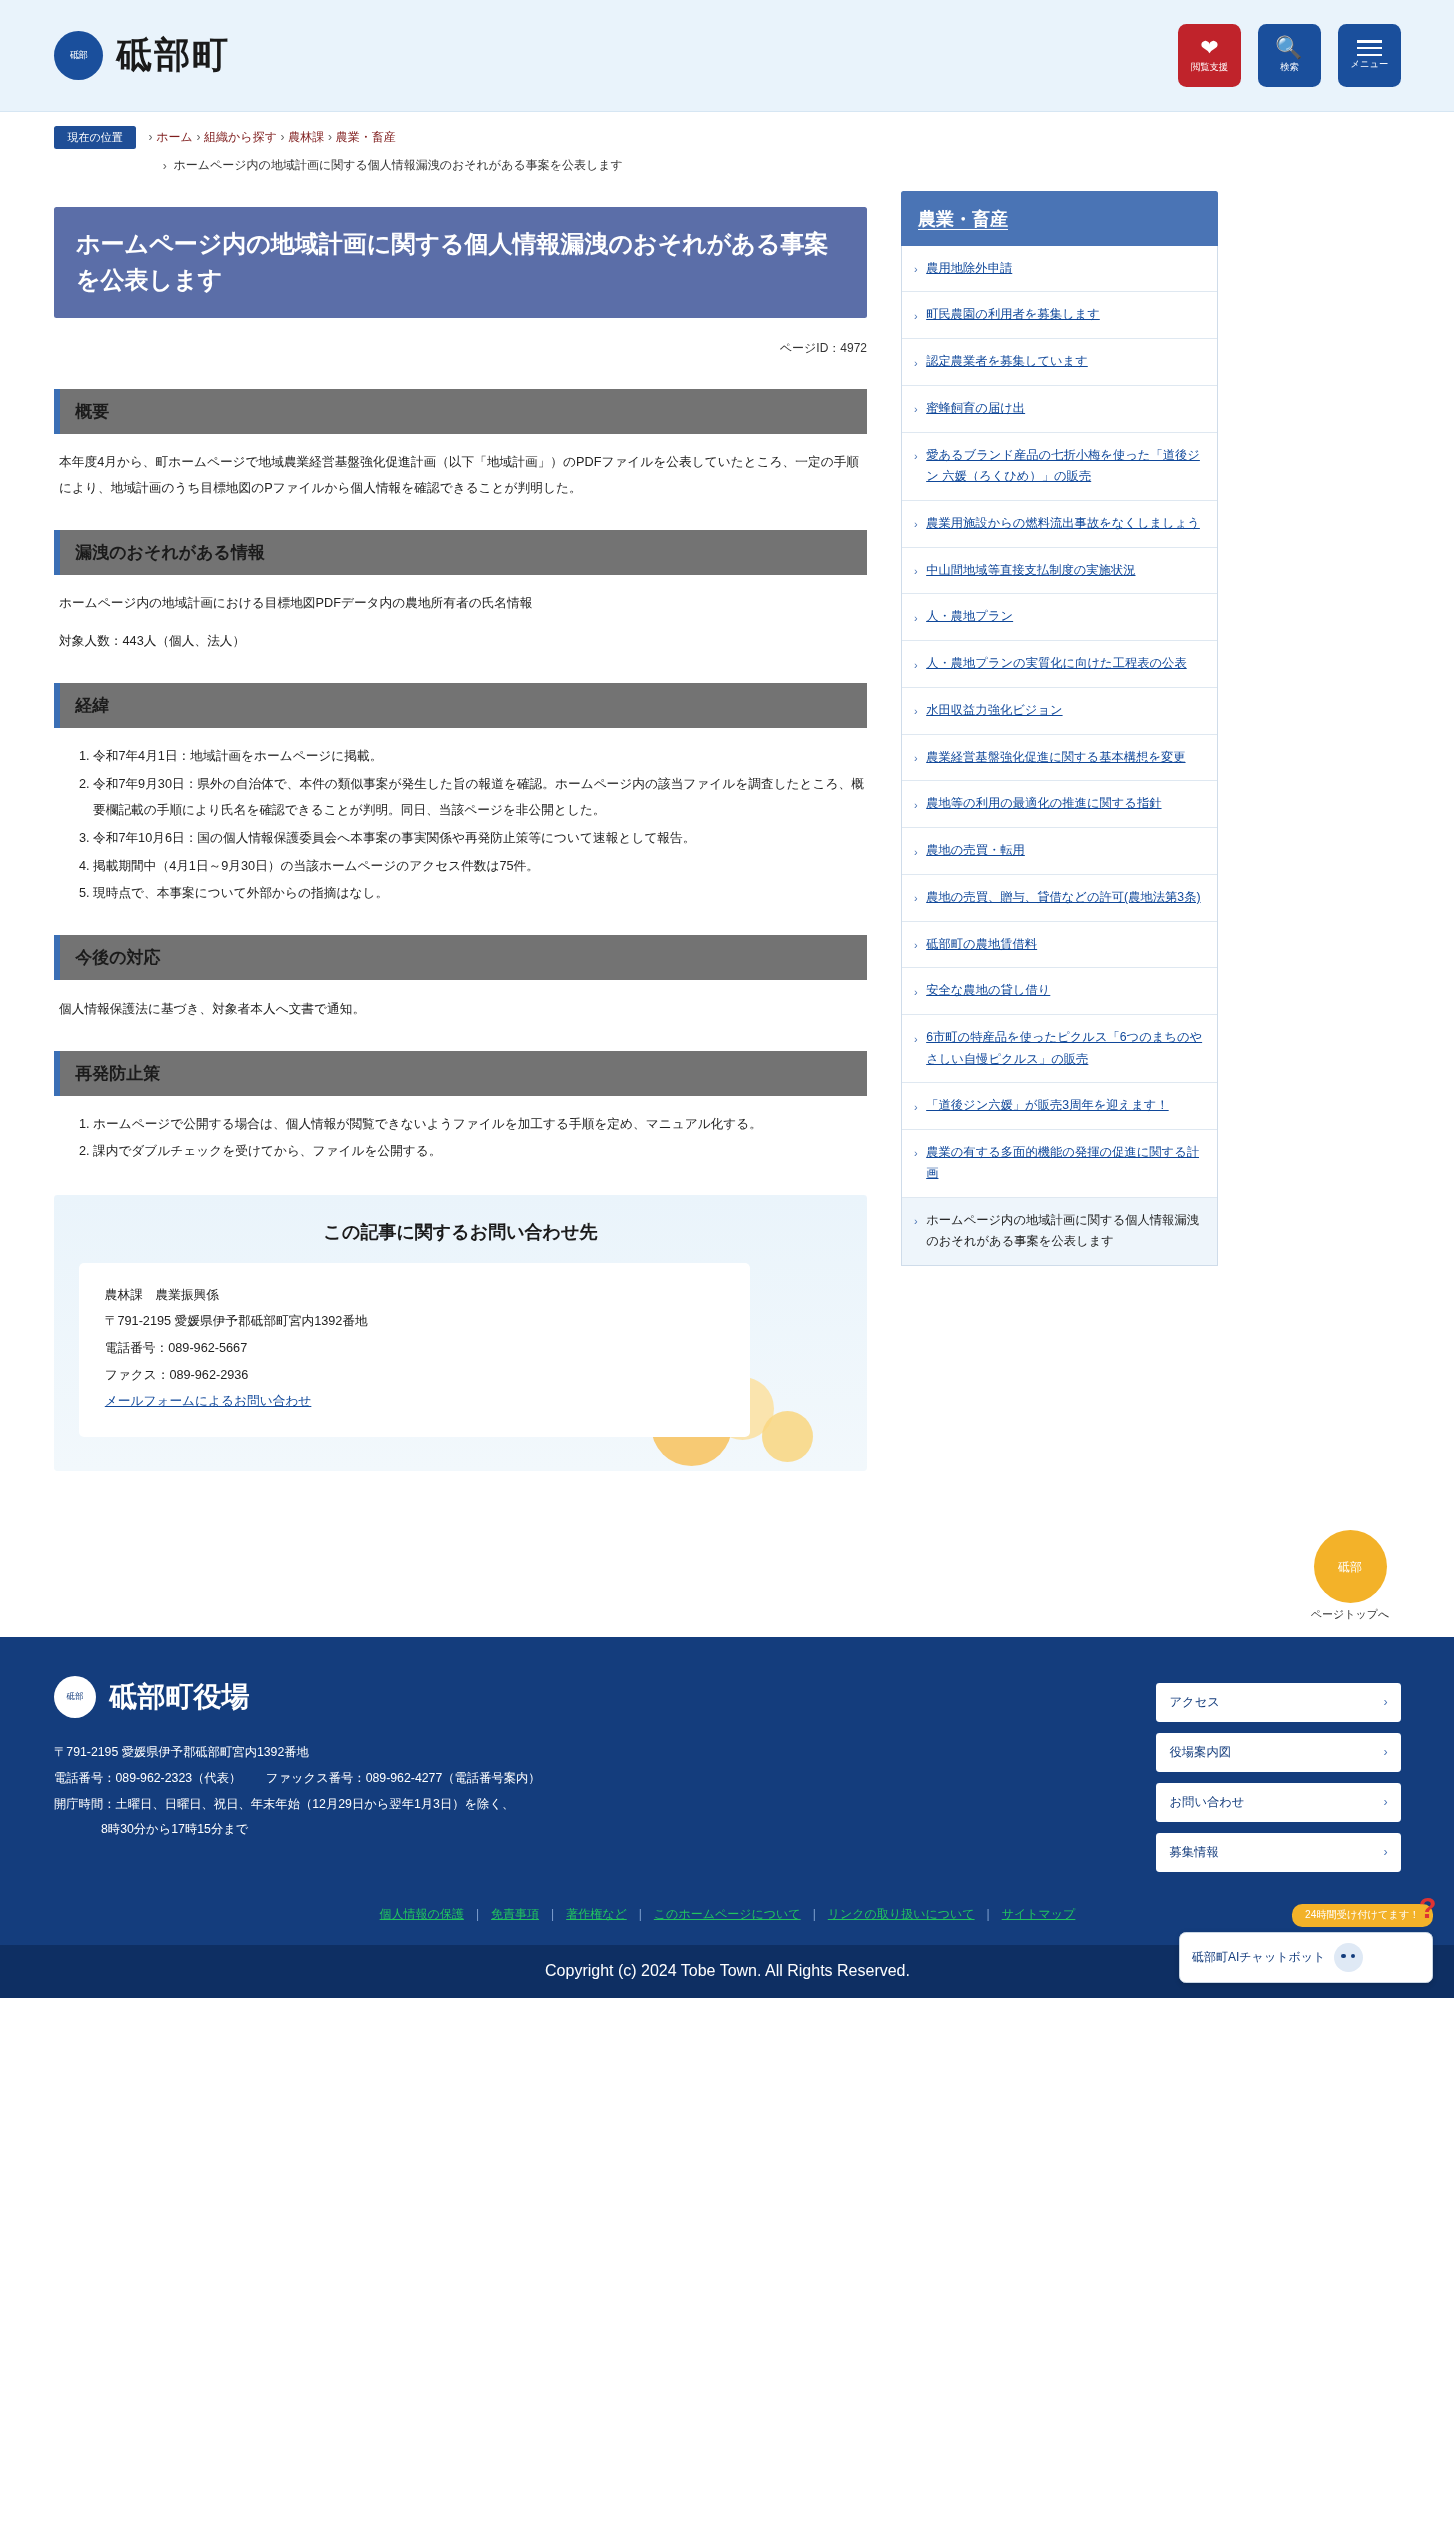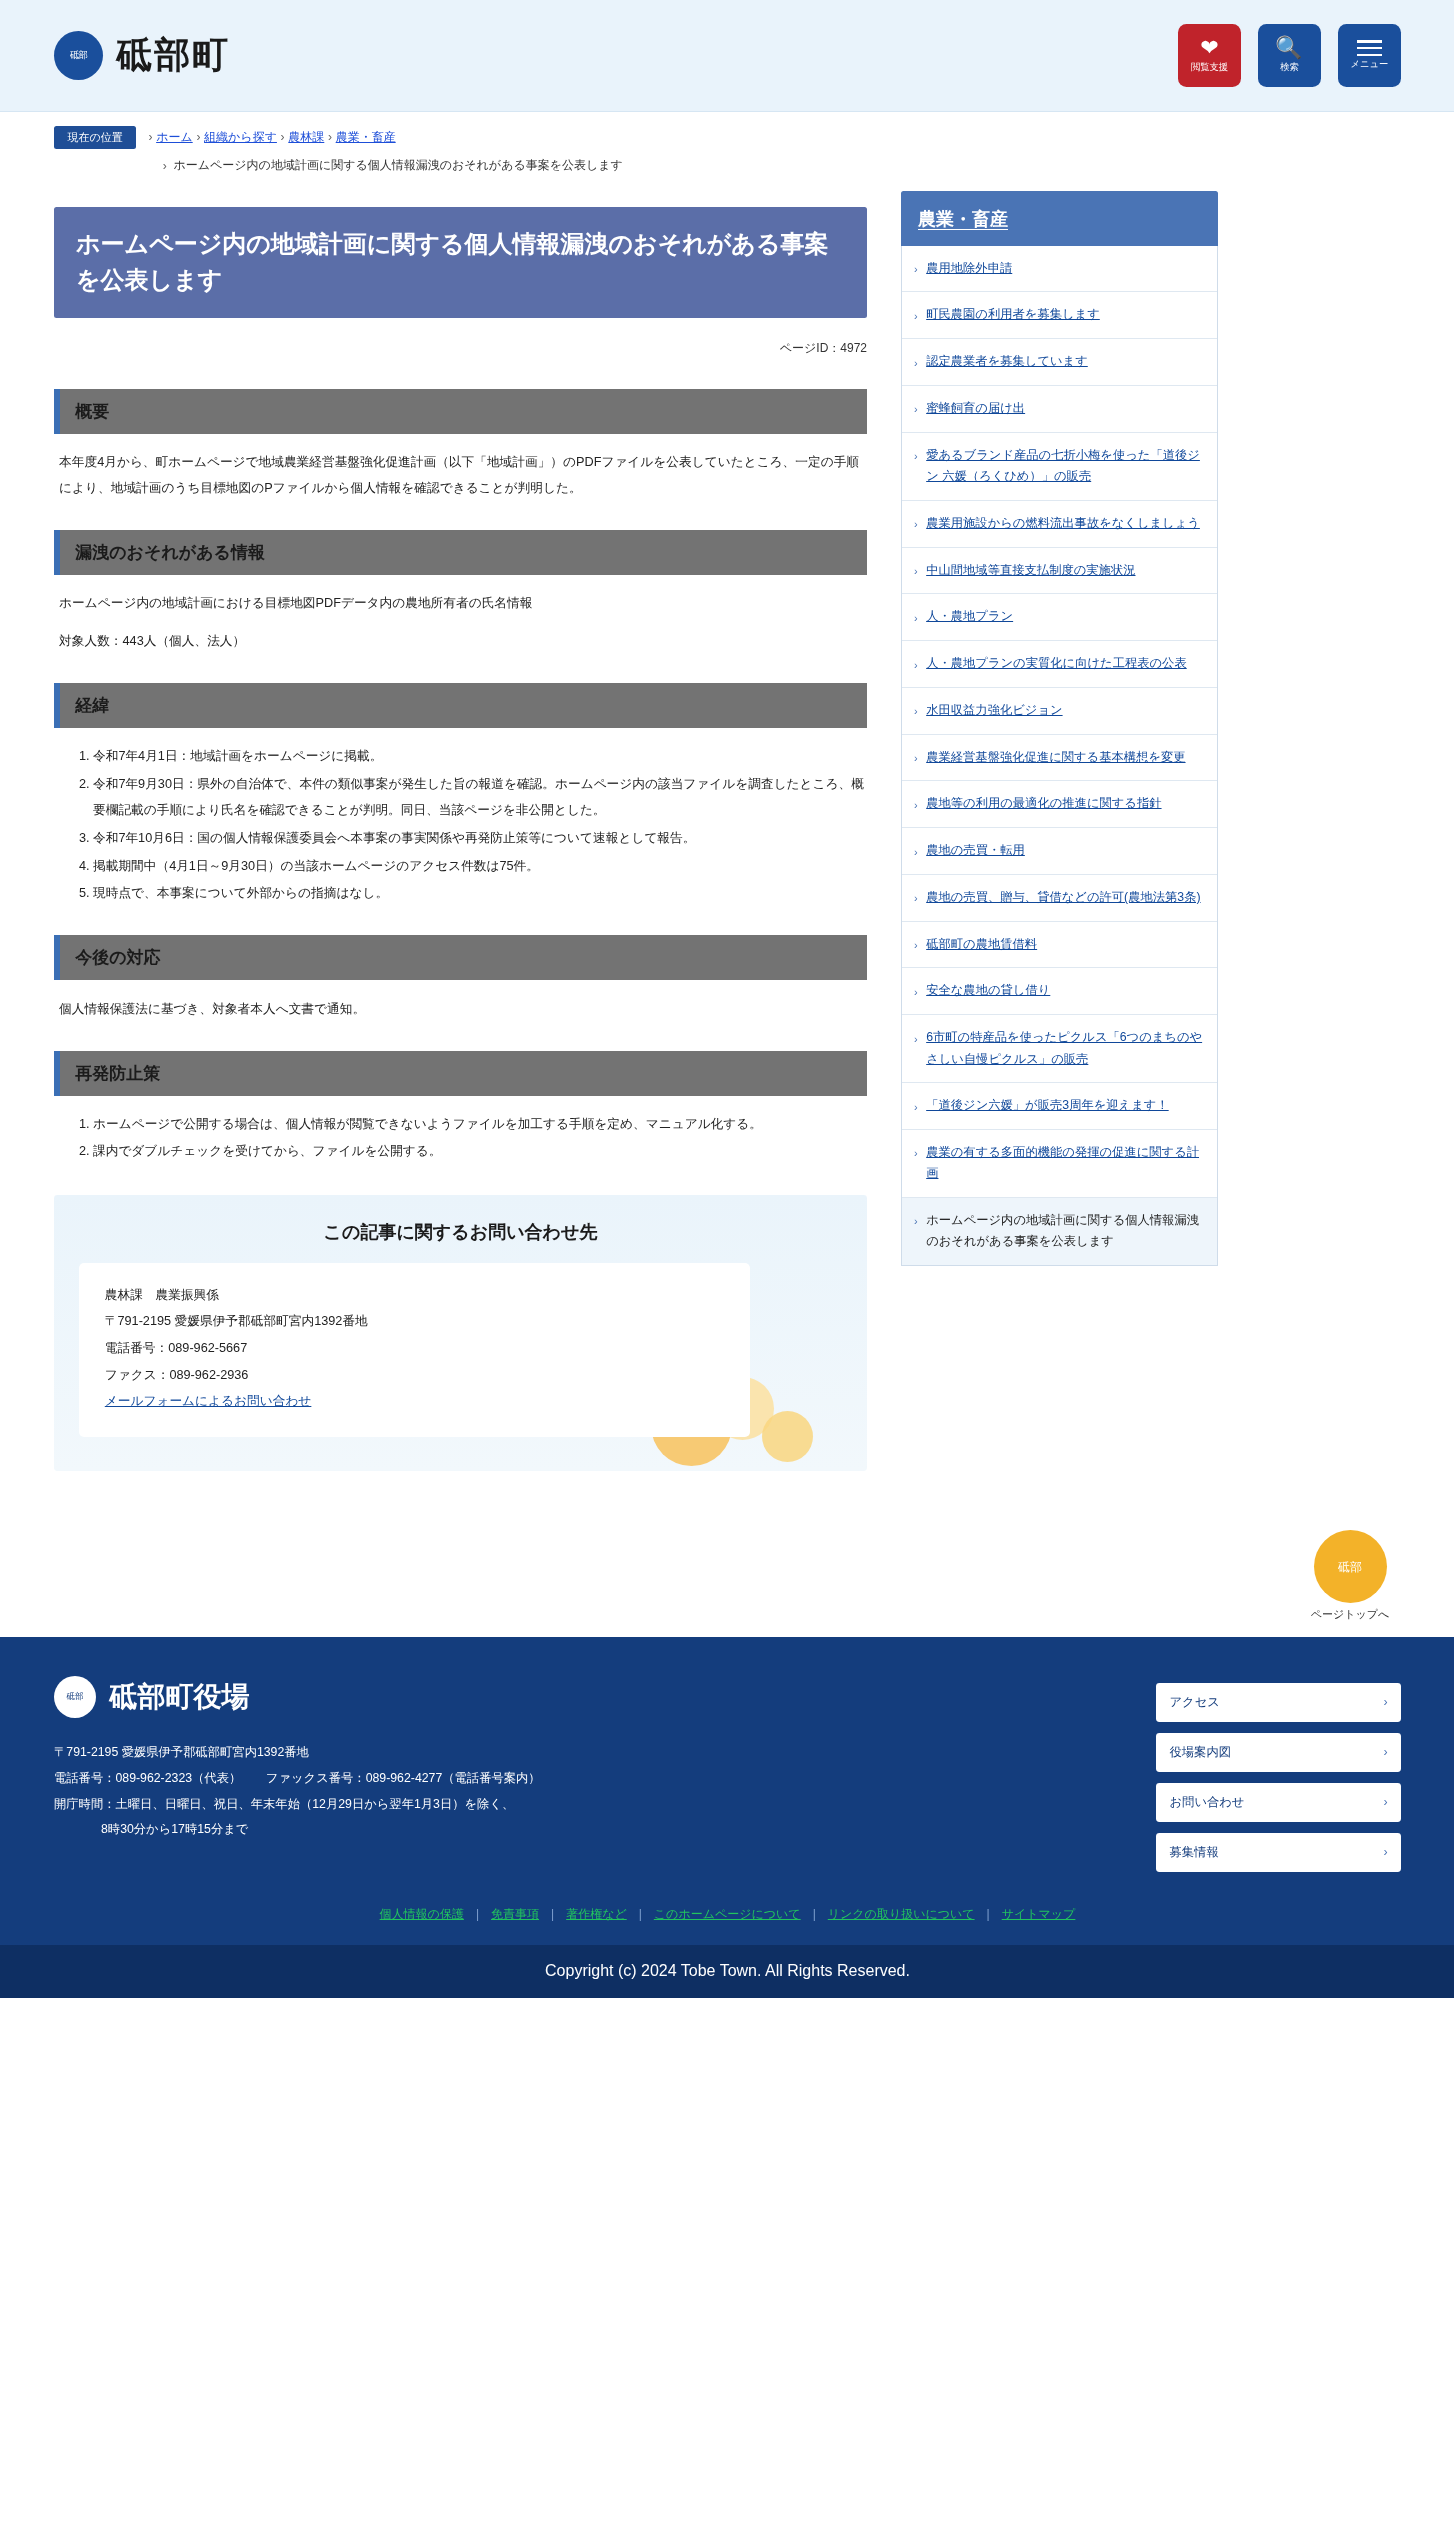--- a/index.html
+++ b/index.html
@@ -47,21 +47,21 @@
   
   .breadcrumb-bar {
     padding: 13.5px 54px 6.8px 54px;
     display: flex; flex-wrap: wrap; align-items: center; gap: 2px;
     font-size: 12px;
   }
   .crumb-tag {
     background: #1f4e96; color: #fff; font-size: 11px;
     padding: 4.2px 13.5px; border-radius: 2.5px; margin-right: 8.5px;
   }
-  .crumb-link { color: #1d4ed8; text-decoration: underline; cursor: pointer; }
+  .crumb-link { color: #7f1d1d; cursor: pointer; }
   .crumb-sep { color: #666; margin: 0 1.7px; }
   .crumb-current { color: #333; }
   .crumb-row2 { padding: 1.7px 54px 0 161px; font-size: 12px; display:flex; align-items:center; gap:5.1px;}
 
   
   .content {
     display: flex;
     gap: 34px;
     padding: 17px 54px 34px 54px;
     align-items: flex-start;
@@ -503,15 +503,23 @@
       <a>このホームページについて</a>
         <span class="bar">|</span>
       <a>リンクの取り扱いについて</a>
         <span class="bar">|</span>
       <a>サイトマップ</a>
     </div>
   </div>
 
   <div class="copyright">Copyright (c) 2024 Tobe Town. All Rights Reserved.</div>
 
+  <div class="chatbot">
+    <div class="chat-ribbon">24時間受け付けてます！</div>
+    <div class="chat-box">
+      <span>砥部町AIチャットボット</span>
+      <span class="chat-face"></span>
+      <span class="chat-q">?</span>
+    </div>
+  </div>
 
 </div>
 
 
 </body></html>

